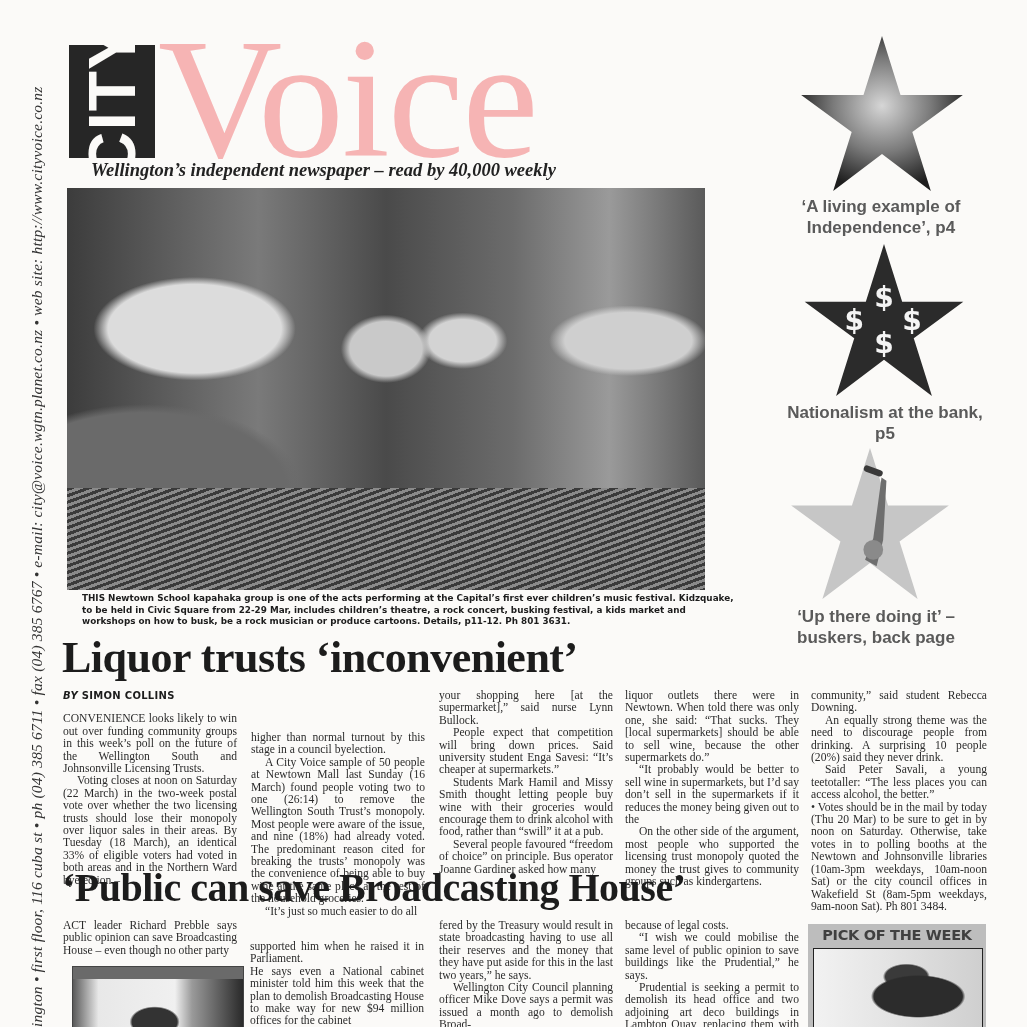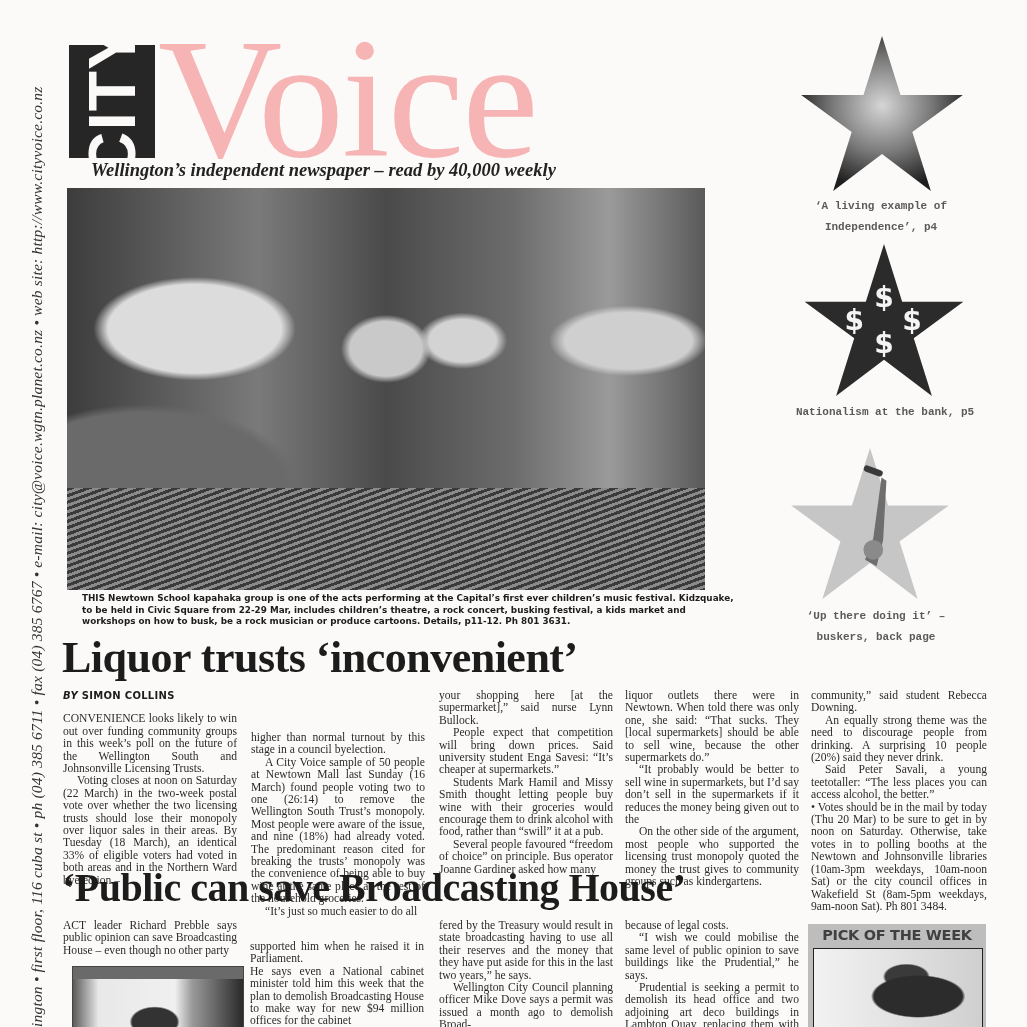--- a/index.html
+++ b/index.html
@@ -22,21 +22,21 @@
   .caption{left:67px;top:593px;width:660px;font-family:"DejaVu Sans",sans-serif;font-weight:bold;font-size:8.8px;line-height:11.5px;color:#1c1c1c;margin-left:15px;}
   .headline{font-family:"Liberation Serif",serif;font-weight:bold;color:#1c1c1c;white-space:nowrap;letter-spacing:-0.5px;}
   .h1{left:62px;top:632px;font-size:44px;}
   .h2{left:62px;top:864px;font-size:40px;}
   .col{position:absolute;font-family:"Liberation Serif",serif;font-size:11.6px;line-height:12.4px;color:#2b2b2b;text-align:justify;}
   .col p{margin:0;text-indent:14px;}
   .col p.noind{text-indent:0;}
   .byline{font-family:"DejaVu Sans",sans-serif;font-weight:bold;font-size:10px;letter-spacing:0.3px;color:#1c1c1c;display:block;margin-bottom:11px;}
   .byline .by{font-style:italic;}
   .star{position:absolute;}
-  .promo-text{position:absolute;font-family:Liberation Mono, monospace;font-weight:bold;font-size:11px;line-height:21px;text-align:center;color:#5a5a5a;width:190px;}
+  .promo-text{position:absolute;font-family:Liberation Sans, sans-serif;font-weight:bold;font-size:17px;line-height:21px;text-align:center;color:#5a5a5a;width:190px;}
   .pick{left:808px;top:924px;width:178px;height:103px;background:#bdbdbd;}
   .pick .title{position:absolute;left:0;top:3px;width:100%;text-align:center;font-family:"DejaVu Sans",sans-serif;font-weight:bold;font-size:14.5px;color:#404040;letter-spacing:-0.3px;}
   .pick .img{position:absolute;left:5px;top:24px;width:168px;height:79px;border:1px solid #222;border-bottom:none;background:
     radial-gradient(ellipse at 62% 60%,#2c2c2c 0 30%,transparent 32%),
     radial-gradient(ellipse at 55% 35%,#3a3a3a 0 16%,transparent 18%),
     linear-gradient(90deg,#f2f2f2 0%,#e5e5e5 40%,#cfcfcf 100%);}
   .inset-photo{left:72px;top:966px;width:170px;height:61px;border:1px solid #444;background:
     linear-gradient(180deg,#6a6a6a 0 20%,transparent 20%),
     radial-gradient(ellipse at 48% 90%,#333 0 18%,transparent 20%),
     linear-gradient(90deg,#5a5a5a 0%,#e8e8e8 15%,#f0f0f0 60%,#9a9a9a 70%,#2a2a2a 100%);}

